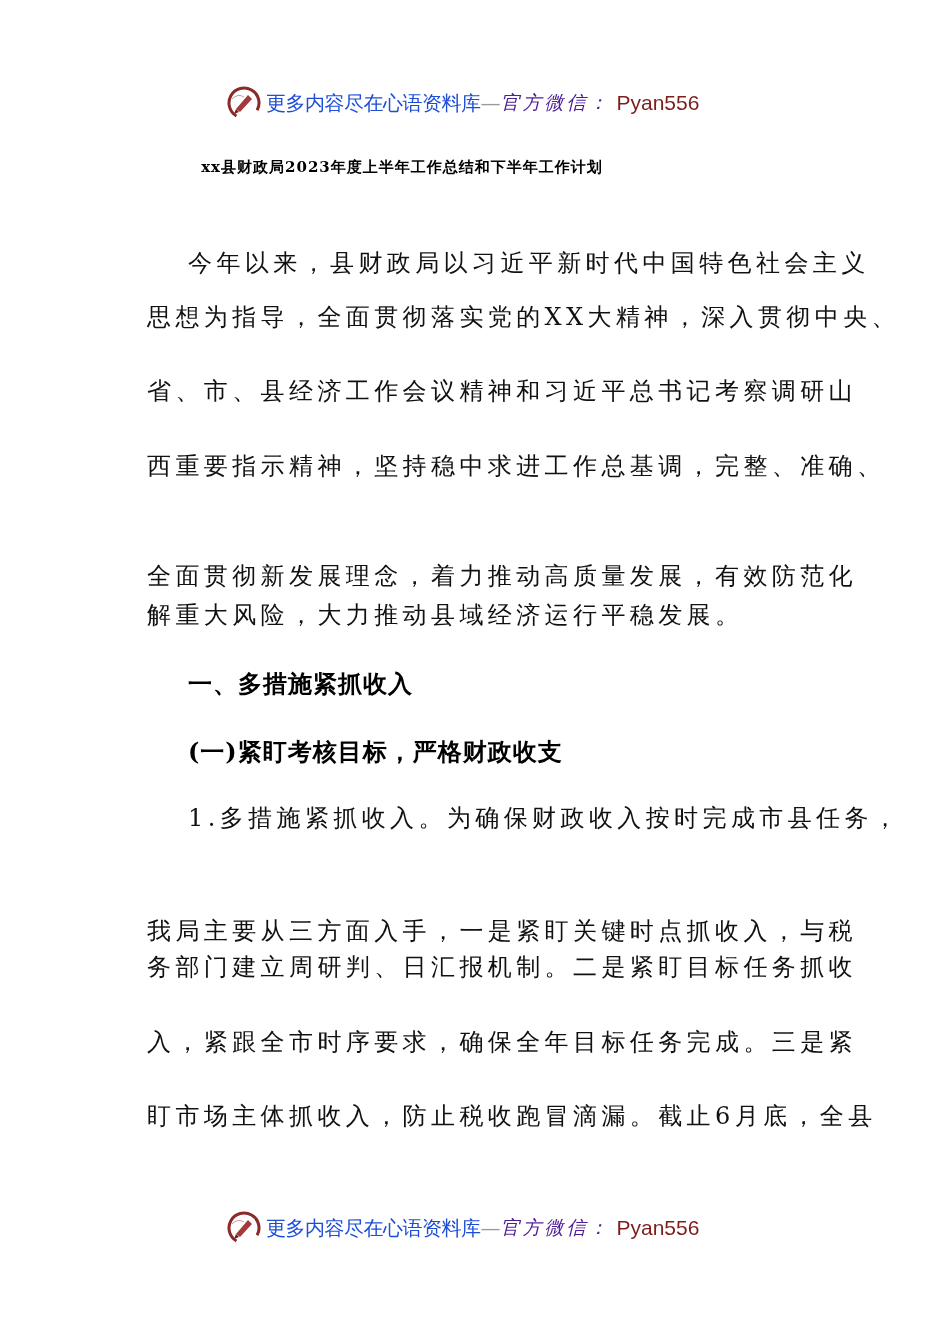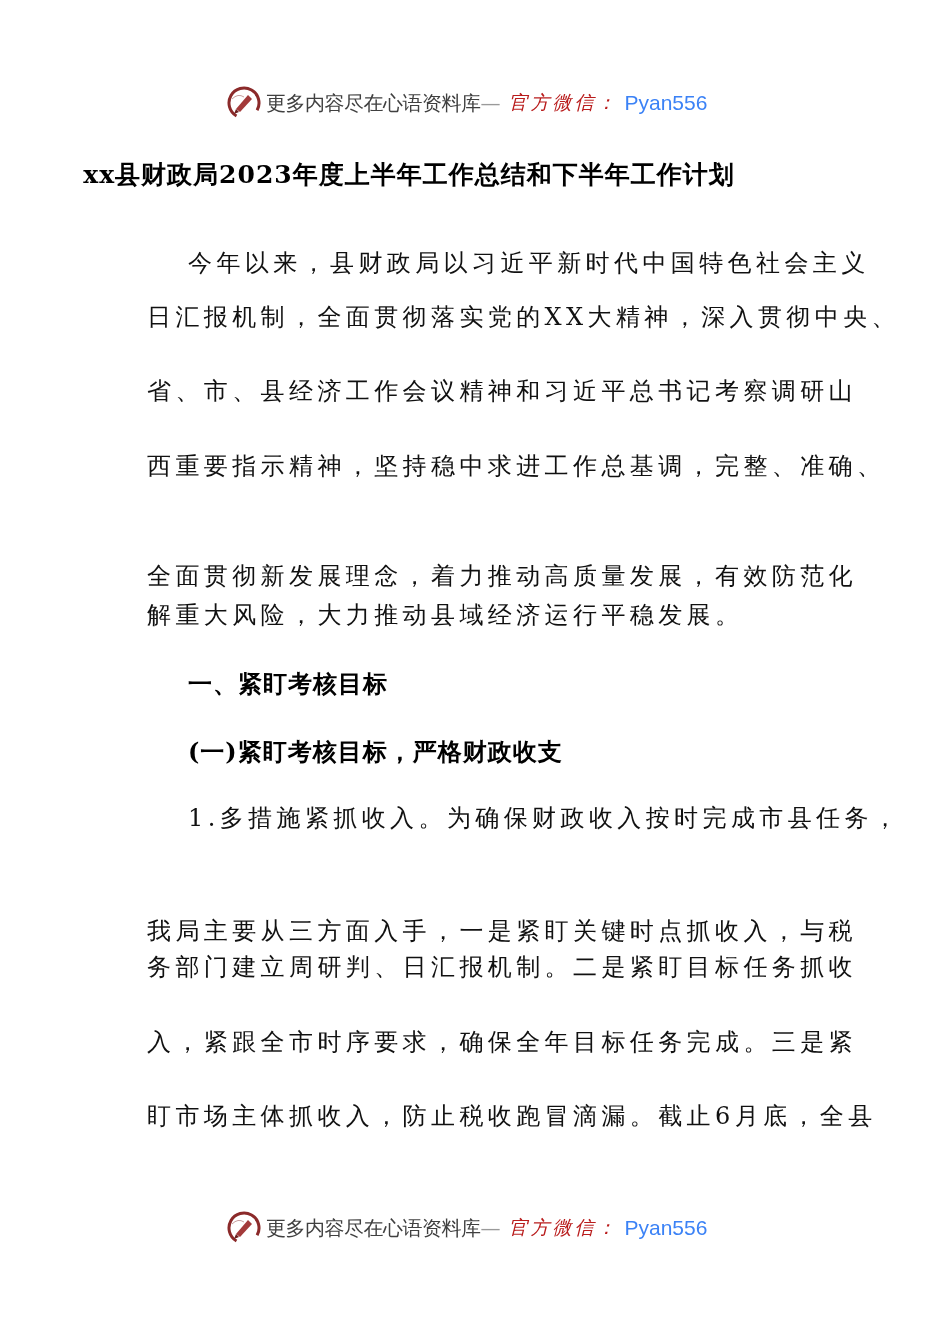--- a/index.html
+++ b/index.html
@@ -27,54 +27,52 @@
     .watermark.bottom { top: 1207px; }
     .wm-logo {
       width: 36px;
       height: 36px;
       margin-right: 4px;
       flex: 0 0 auto;
     }
     .wm-main {
       font-family: "DejaVu Serif", "Liberation Serif", serif;
       font-size: 20px;
-      color: #404040;
+      color: #1d4ed8;
       letter-spacing: -0.5px;
     }
     .wm-dash {
       font-size: 20px;
       color: #9a9a9a;
       font-family: "DejaVu Serif", serif;
     }
     .wm-label {
       font-family: "DejaVu Serif", serif;
       font-size: 19px;
-      color: #b91c1c;
+      color: #4c1d95;
       letter-spacing: 3px;
       font-style: italic;
-      margin-left: 8px;
     }
     .wm-id {
       font-family: "Liberation Sans", "DejaVu Sans", sans-serif;
       font-size: 21px;
-      color: #3b82f6;
+      color: #7f1d1d;
       margin-left: 6px;
     }
 
     .doc-title {
       position: absolute;
       top: 158px;
       left: 0;
       width: 804px;
       text-align: center;
-      font-size: 25px;
+      font-size: 15px;
       font-weight: bold;
       letter-spacing: 1px;
       color: #000;
-      margin-left: 7px;
     }
     .line {
       position: absolute;
       left: 147px;
       font-size: 24px;
       letter-spacing: 4.4px;
       white-space: nowrap;
       color: #111;
       line-height: 30px;
     }
@@ -97,27 +95,27 @@
   </svg>
   <span class="wm-main">更多内容尽在心语资料库</span>
   <span class="wm-dash">—</span>
   <span class="wm-label">官方微信：</span>
   <span class="wm-id">Pyan556</span>
 </div>
 
 <div class="doc-title">xx县财政局2023年度上半年工作总结和下半年工作计划</div>
 
 <div class="line indent" style="top:228px;margin-top:20px;">今年以来，县财政局以习近平新时代中国特色社会主义</div>
-<div class="line" style="top:302px;">日汇报机制，全面贯彻落实党的XX大精神，深入贯彻中央、</div>
+<div class="line" style="top:302px;">思想为指导，全面贯彻落实党的XX大精神，深入贯彻中央、</div>
 <div class="line" style="top:376px;">省、市、县经济工作会议精神和习近平总书记考察调研山</div>
 <div class="line" style="top:451px;">西重要指示精神，坚持稳中求进工作总基调，完整、准确、</div>
 <div class="line" style="top:525px;margin-top:36px;">全面贯彻新发展理念，着力推动高质量发展，有效防范化</div>
 <div class="line" style="top:600px;">解重大风险，大力推动县域经济运行平稳发展。</div>
 
-<div class="line indent heading" style="top:669px;">一、紧盯考核目标</div>
+<div class="line indent heading" style="top:669px;">一、多措施紧抓收入</div>
 
 <div class="line indent heading" style="top:737px;text-align:right;">(一)紧盯考核目标，严格财政收支</div>
 
 <div class="line indent" style="top:803px;">1.多措施紧抓收入。为确保财政收入按时完成市县任务，</div>
 <div class="line" style="top:916px;font-family:Liberation Serif, serif;">我局主要从三方面入手，一是紧盯关键时点抓收入，与税</div>
 <div class="line" style="top:952px;">务部门建立周研判、日汇报机制。二是紧盯目标任务抓收</div>
 <div class="line" style="top:1027px;">入，紧跟全市时序要求，确保全年目标任务完成。三是紧</div>
 <div class="line" style="top:1101px;">盯市场主体抓收入，防止税收跑冒滴漏。截止6月底，全县</div>
 
 <div class="watermark bottom">

